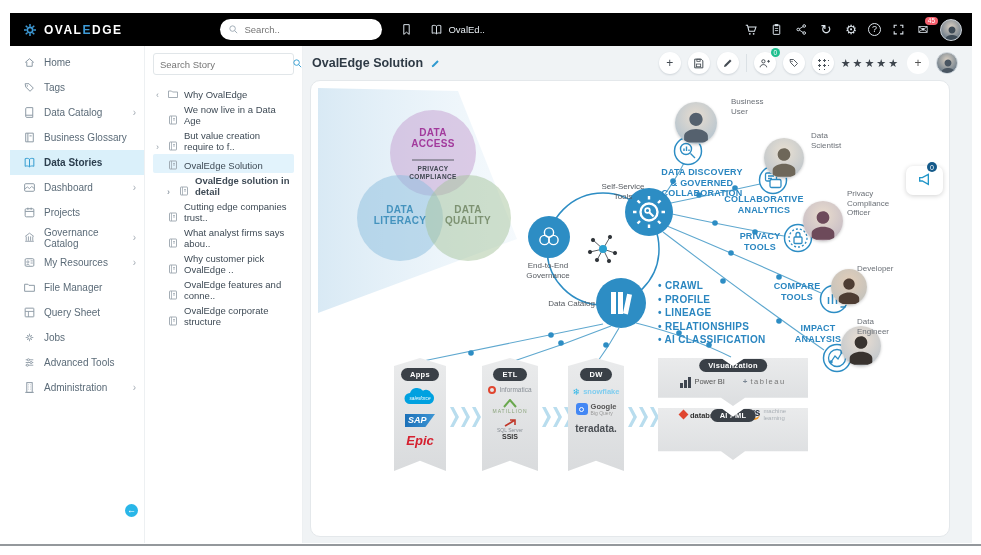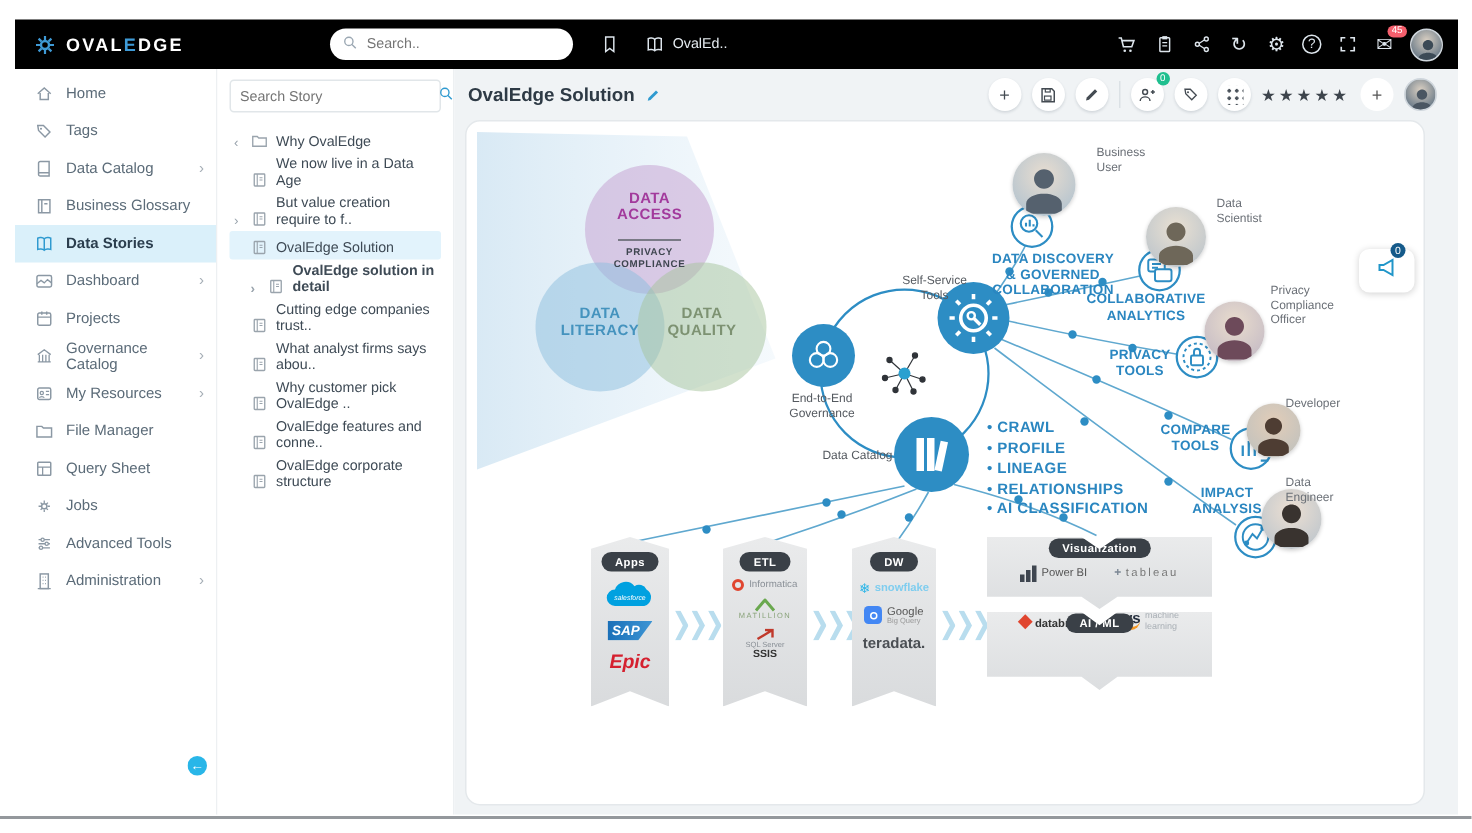--- a/index.html
+++ b/index.html
@@ -726,21 +726,21 @@
           <span class="bpill">DW</span>
           <span class="logo-row">
               <span class="gl gl-snow" style="color:#29b5e8;font-size:9px"></span>
               <span style="font-size:7.5px;color:#7fcdef;font-weight:bold">snowflake</span>
             </span>
           <span class="logo-row">
               <span style="width:12px;height:12px;background:#4387f4;border-radius:3px;display:inline-flex;align-items:center;justify-content:center">
                 <span style="width:5px;height:5px;border:1.3px solid #fff;border-radius:50%"></span>
               </span>
               <span style="display:flex;flex-direction:column;line-height:7px">
-                <span style="font-size:7.5px;color:#555;font-weight:normal">Google</span>
+                <span style="font-size:7.5px;color:#555;font-weight:bold">Google</span>
                 <span style="font-size:5px;color:#999">Big Query</span>
               </span>
             </span>
           <span class="teradata">teradata.</span>
         </div>
         <div class="chevgrp" style="left:317px;top:326px">
             <span class="chev"></span>
             <span class="chev"></span>
             <span class="chev"></span>
           </div>

